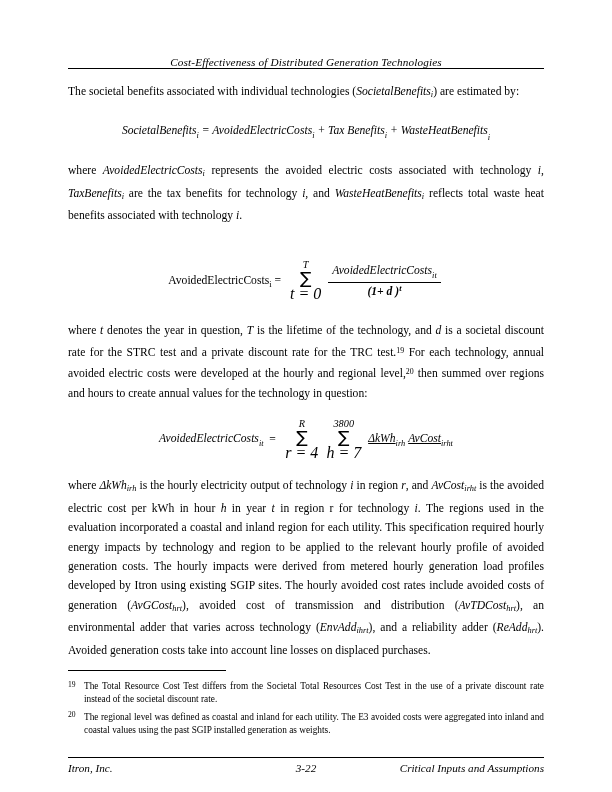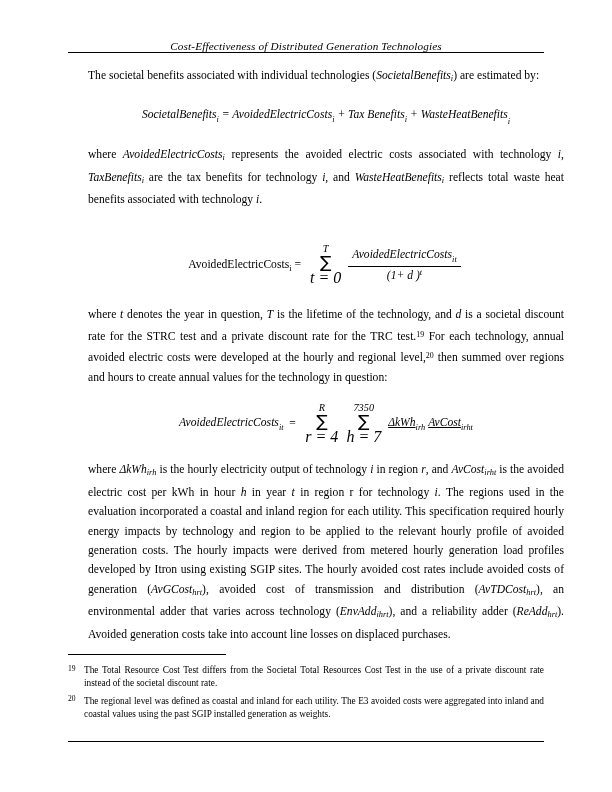--- a/index.html
+++ b/index.html
@@ -10,21 +10,21 @@
   body {
     width: 612px;
     height: 792px;
     font-family: "Liberation Serif", "DejaVu Serif", serif;
     color: #000000;
     position: relative;
     overflow: hidden;
   }
   .page {
     position: absolute;
-    left: 0; top: 0;
+    left: 0; top: 16px;
     width: 612px;
     height: 696px;
   }
   
   .header {
     position: absolute;
     left: 68px;
     top: 36px;
     width: 476px;
     text-align: center;
@@ -42,21 +42,20 @@
     width: 476px;
     height: 0;
     border-top: 1.6px solid #000;
   }
   
   .content {
     position: absolute;
     left: 68px;
     top: 66px;
     width: 476px;
-    margin-left: 20px;
   }
   p.body-par {
     margin: 0 0 0 0;
     font-size: 11.6px;
     line-height: 19.4px;
     text-align: justify;
     text-justify: inter-word;
   }
   .gap-lg { height: 19px; }
   .gap-md { height: 15px; }
@@ -152,20 +151,21 @@
     font-size: 0.72em;
   }
   .frac-bar {
     width: 100%;
     border-top: 1.1px solid #000;
   }
   .frac-den {
     padding: 1px 4px 0 4px;
     white-space: nowrap;
     font-style: italic;
+    font-weight: bold;
   }
   .frac-den .sup {
     font-size: 0.72em;
     vertical-align: 0.45em;
     font-style: italic;
   }
   
   .eq3-wrap {
     display: inline-flex;
     align-items: center;
@@ -295,21 +295,21 @@
     <div class="eq-block">
       <span class="eq3-wrap">
         <span class="eq3-lhs"><span>AvoidedElectricCosts</span><span class="sub">it</span></span>
         <span class="eq3-eq">=</span>
         <span class="sigma-stack">
           <span class="sigma-top">R</span>
           <span class="sigma-glyph">∑</span>
           <span class="sigma-bot">r = 4</span>
         </span>
         <span class="sigma-stack">
-          <span class="sigma-top">7350</span>
+          <span class="sigma-top">3800</span>
           <span class="sigma-glyph">∑</span>
           <span class="sigma-bot">h = 7</span>
         </span>
         <span class="eq3-term"><span>ΔkWh</span><span class="sub">irh</span></span>
         <span class="eq3-term"><span>AvCost</span><span class="sub">irht</span></span>
       </span>
     </div>
 
     <div class="gap-md"></div>
 
@@ -324,14 +324,19 @@
       <span class="fn-num">19</span>
       <span class="fn-text">The Total Resource Cost Test differs from the Societal Total Resources Cost Test in the use of a private discount rate instead of the societal discount rate.</span>
     </div>
     <div class="fn-item">
       <span class="fn-num">20</span>
       <span class="fn-text">The regional level was defined as coastal and inland for each utility.  The E3 avoided costs were aggregated into inland and coastal values using the past SGIP installed generation as weights.</span>
     </div>
   </div>
 
   <div class="footer-rule"></div>
+  <div class="footer">
+    <span class="footer-left">Itron, Inc.</span>
+    <span class="footer-center">3-22</span>
+    <span class="footer-right">Critical Inputs and Assumptions</span>
+  </div>
 
 </div>
 
 </body></html>

